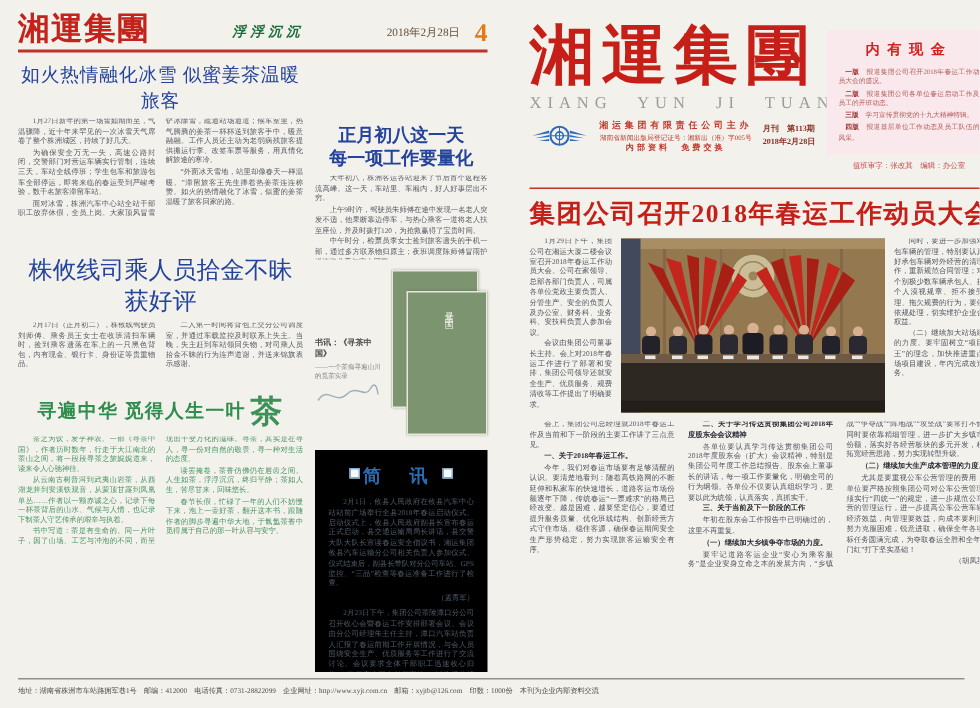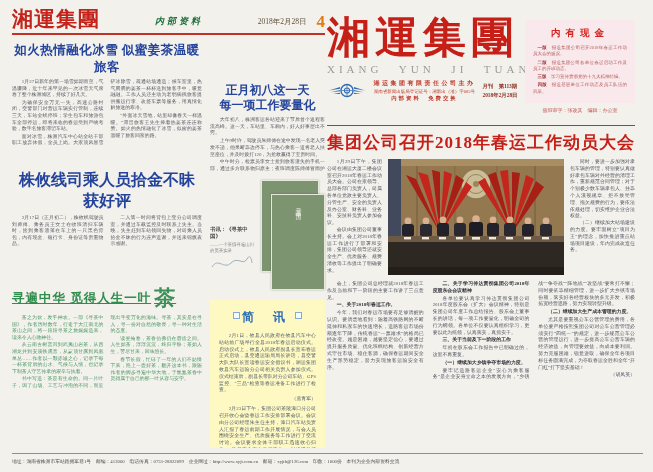--- a/index.html
+++ b/index.html
@@ -1,62 +1,62 @@
 <!DOCTYPE html>
 <html><head>
 <meta charset="utf-8">
 <style>
   html,body{margin:0;padding:0;}
   body{
     width:653px;height:472px;overflow:hidden;position:relative;
     background:#f3f1ec;
     font-family:"Liberation Serif","DejaVu Serif",serif;
   }
-  .spread{display:flex;gap:2px;padding:8px 10px 0 12px;box-sizing:border-box;height:444px;}
+  .spread{display:flex;gap:28px;padding:8px 10px 0 12px;box-sizing:border-box;height:444px;}
   .page{box-sizing:border-box;}
   .page-left{width:313px;}
   .page-right{width:308px;position:relative;}
 
   
   .lp-header{display:flex;align-items:flex-end;justify-content:space-between;
     border-bottom:2px solid #c23227;padding-bottom:3px;}
   .lp-masthead{font-size:21px;font-weight:bold;color:#c3231b;letter-spacing:1px;line-height:22px;}
   .lp-section{color:#1e6e3c;font-style:italic;font-weight:bold;font-size:9px;letter-spacing:3px;padding-bottom:2px;}
   .lp-right{display:flex;align-items:flex-end;gap:10px;}
   .lp-date{font-size:7.5px;color:#60503a;padding-bottom:3px;}
   .lp-pageno{font-size:17px;font-weight:bold;color:#e07b15;line-height:16px;}
   .lp-body{display:flex;gap:8px;padding-top:5px;}
   .lp-main{width:190px;}
   .lp-side{width:115px;margin-top:41px;}
 
-  .h-blue{color:#24439b;font-weight:bold;text-align:center;margin:2px 0 3px;}
+  .h-blue{color:#24439b;font-weight:normal;text-align:center;margin:2px 0 3px;}
   .h-ice{font-size:12.5px;letter-spacing:0.5px;}
   .h-zhuyou{font-size:16px;margin-top:7px;}
-  .h-tea{color:#2f8d4e;font-weight:bold;font-size:12.5px;margin:24px 0 3px;letter-spacing:1px;text-decoration:underline;}
+  .h-tea{color:#2f8d4e;font-weight:bold;text-align:center;font-size:12.5px;margin:0 0 3px;letter-spacing:1px;}
   .tea-char{font-size:21px;vertical-align:-3px;margin-left:3px;color:#3d9158;}
   .cols2{columns:2;column-gap:7px;font-size:4.9px;line-height:6.6px;color:#565a63;text-align:justify;}
   .cols2 p, .plain p, .briefs p{margin:0 0 1px;text-indent:2em;}
   .body-ice{height:84px;overflow:hidden;}
   .body-zhuyou{height:45px;overflow:hidden;}
   .body-tea{height:198px;overflow:hidden;color:#479561;}
   .h-newyear{color:#24439b;font-weight:bold;text-align:center;font-size:12px;line-height:15px;margin:2px 0 4px;}
   .body-newyear{font-size:4.9px;line-height:6.7px;color:#565a63;text-align:justify;height:56px;overflow:hidden;}
   .byline{display:block;text-align:right;text-indent:0;}
 
   .book-row{display:flex;gap:5px;height:116px;margin-top:5px;}
   .book-info{width:44px;padding-top:48px;}
   .book-label{font-size:5.4px;font-weight:bold;color:#4a4a4a;line-height:7px;}
   .book-sub{font-size:4.4px;color:#84848a;line-height:6px;margin-top:2px;}
   .book-img{position:relative;flex:1;}
   .book-cover{position:absolute;background:#7d9471;border:1px solid #e7e7dc;box-shadow:0 0 2px rgba(0,0,0,.25);}
   .cover-back{left:2px;top:2px;width:56px;height:90px;}
   .cover-front{left:12px;top:16px;width:54px;height:96px;display:flex;align-items:flex-start;justify-content:center;padding-top:8px;box-sizing:border-box;}
   .cover-title{writing-mode:vertical-rl;color:#ecefe2;font-size:6px;letter-spacing:2px;}
 
-  .briefs{background:#fef9c3;margin-top:6px;padding:9px 9px 6px;height:148px;overflow:hidden;box-sizing:border-box;font-family:Liberation Serif, serif;}
+  .briefs{background:#000000;margin-top:6px;padding:9px 9px 6px;height:148px;overflow:hidden;box-sizing:border-box;font-family:Liberation Serif, serif;}
   .briefs-title{text-align:center;color:#2a6db5;font-size:12px;font-weight:bold;letter-spacing:8px;margin-bottom:7px;white-space:nowrap;}
   .sq{display:inline-block;width:5px;height:5px;border:1px solid #86abd0;background:#f4fafd;vertical-align:2px;margin:0 2px;}
   .briefs p{font-size:4.9px;line-height:6.8px;color:#4e5c6b;text-align:justify;}
   .briefs .gap{height:5px;}
 
   
   .rp-header{position:relative;height:110px;}
   .rp-left{margin-right:116px;text-align:center;}
   .rp-title{font-size:43px;font-weight:bold;color:#c51f18;letter-spacing:5px;line-height:48px;margin-top:6px;}
   .rp-pinyin{font-size:11px;color:#9b9b97;letter-spacing:4px;word-spacing:10px;margin-top:1px;white-space:nowrap;}
@@ -88,21 +88,21 @@
     font-size:4.8px;color:#4c4c4c;white-space:nowrap;overflow:hidden;}
 </style>
 </head>
 <body>
 
 <div class="spread">
 
   <div class="page page-left">
     <div class="lp-header">
       <div class="lp-masthead">湘運集團</div>
-      <div class="lp-section">内部资料</div>
+      <div class="lp-section">浮浮沉沉</div>
       <div class="lp-right">
         <div class="lp-date">2018年2月28日</div>
         <div class="lp-pageno">4</div>
       </div>
     </div>
 
     <div class="lp-body">
       <div class="lp-main">
 
         <article>

